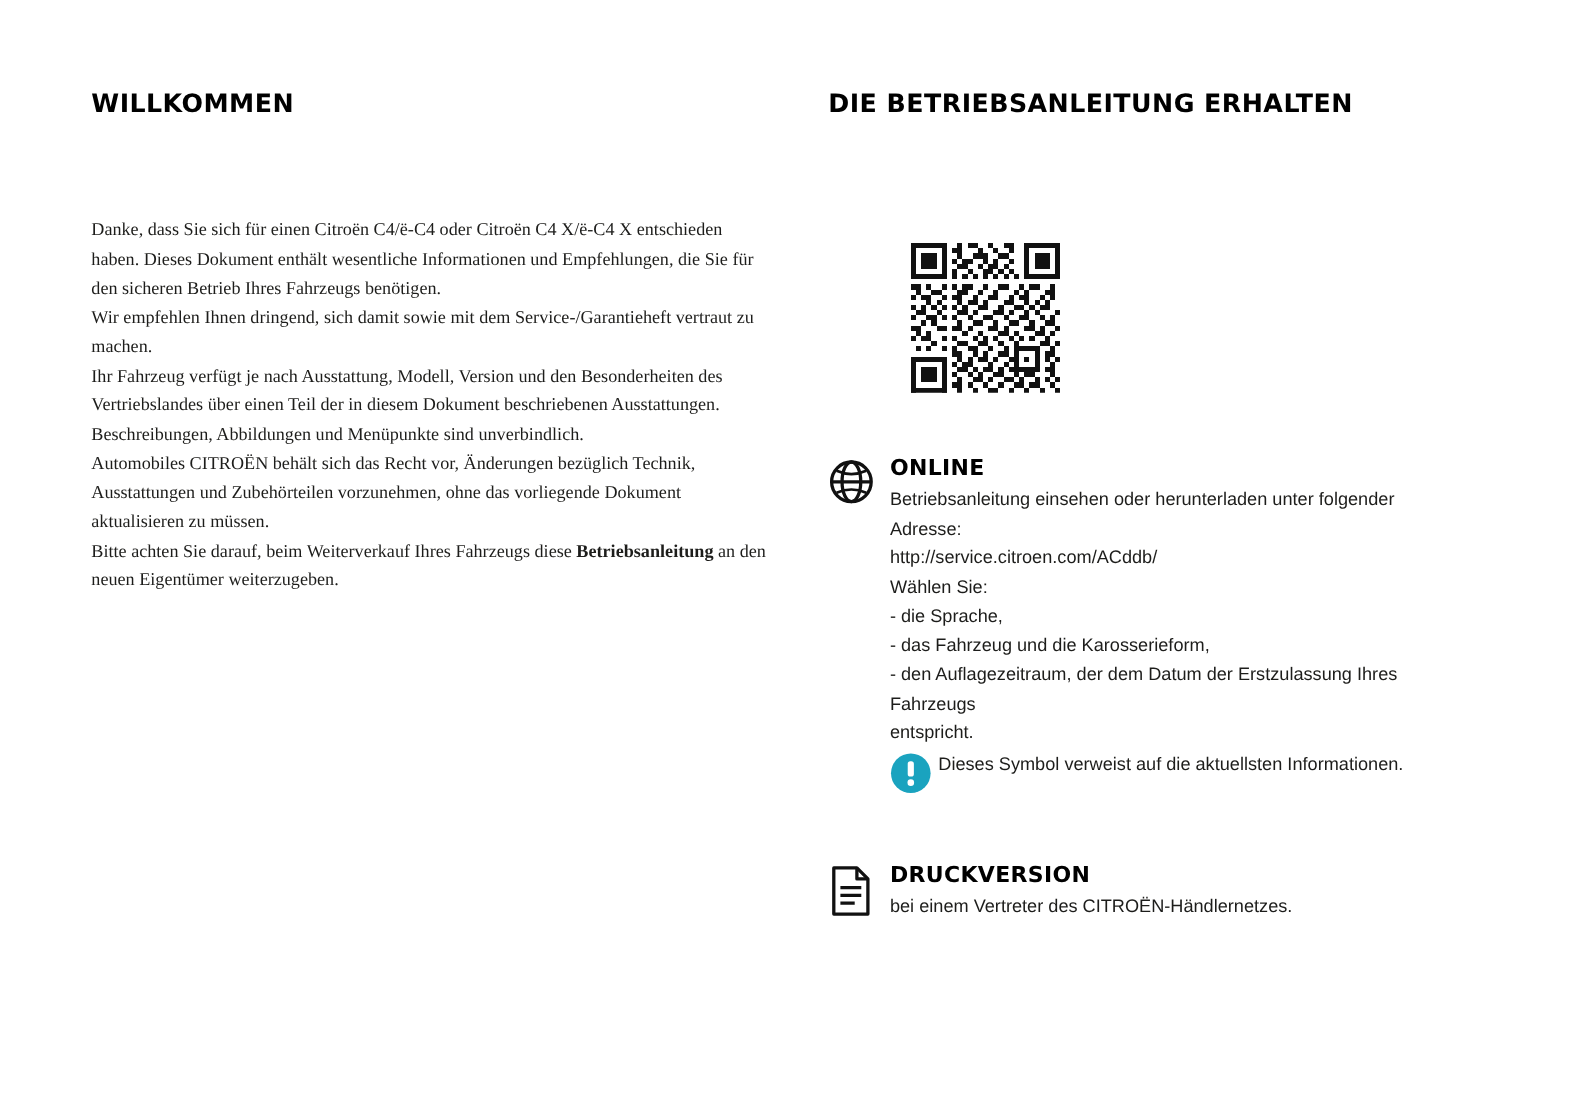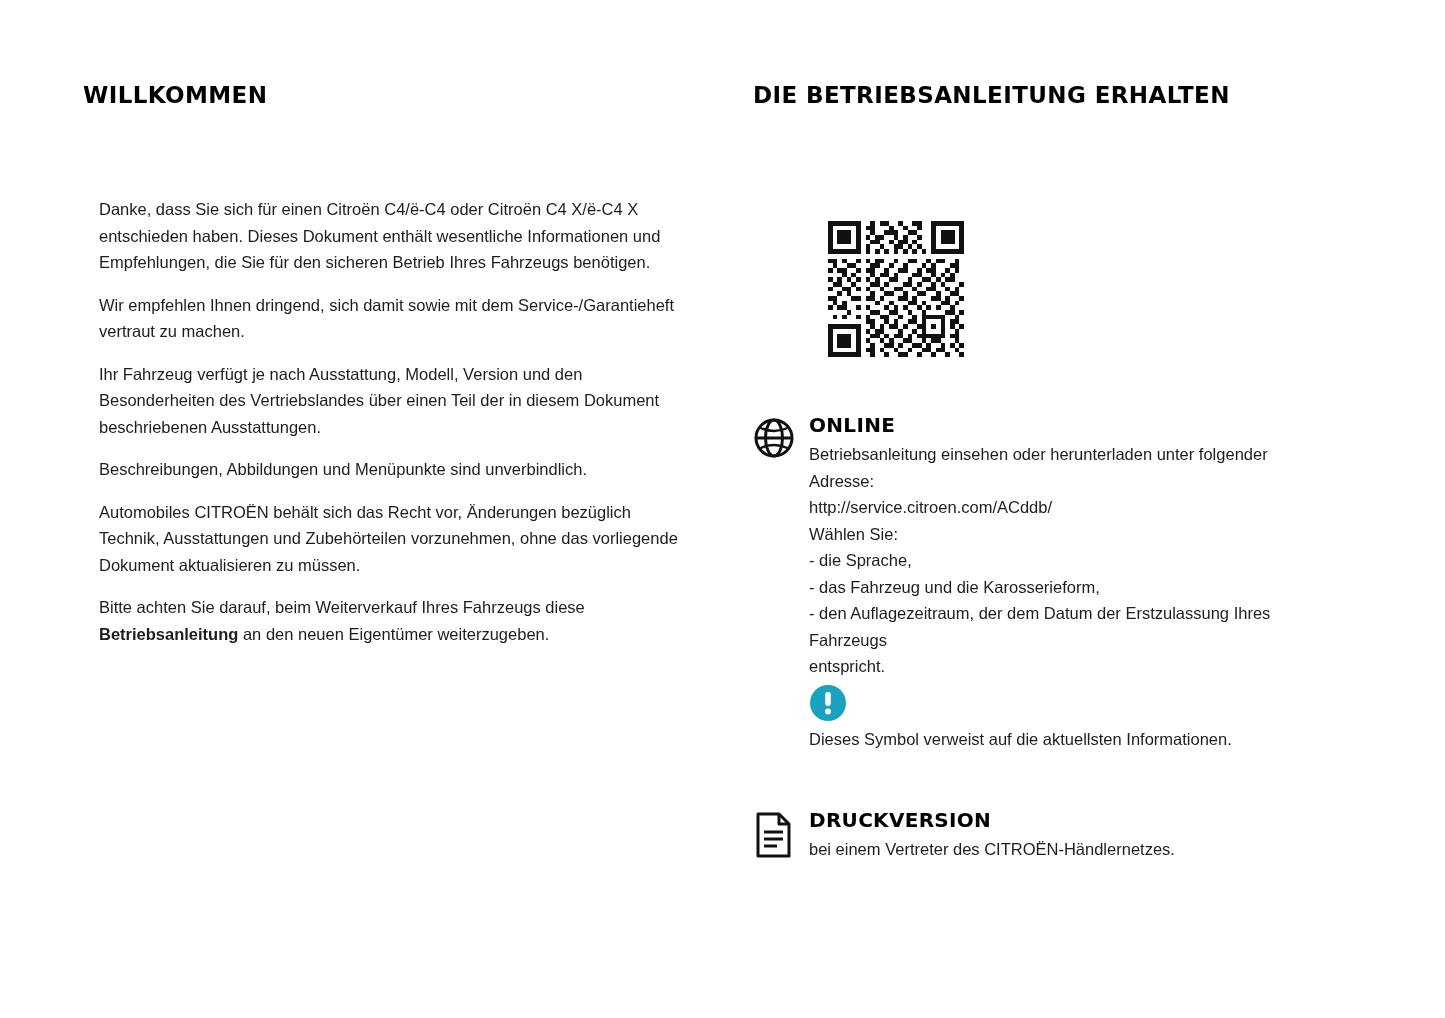--- a/index.html
+++ b/index.html
@@ -42,21 +42,22 @@
     text-transform: uppercase;
   }
   .body-text {
     font-size: 16.5px;
     line-height: 26.5px;
     color: #1d1d1b;
     margin-top: 88px;
     max-width: 615px;
   }
   .body-text p {
-    margin: 16px;
+    margin: 0;
+    font-family: Liberation Serif, serif;
   }
   .body-text b {
     font-weight: bold;
   }
   
   .qr-wrap {
     margin-top: 113px;
     margin-left: 75px;
   }
   .qr {
@@ -92,21 +93,20 @@
     font-size: 16.5px;
     line-height: 26.5px;
     color: #1d1d1b;
   }
   .block-text .line { display: block; }
   .note {
     display: flex;
     align-items: flex-start;
     margin-top: 2px;
     margin-left: 0px;
-    flex-direction: column;
   }
   .note-icon {
     width: 44px;
     min-width: 44px;
     padding-top: 2px;
   }
   .note-text {
     font-size: 16.5px;
     line-height: 26.5px;
     color: #1d1d1b;

